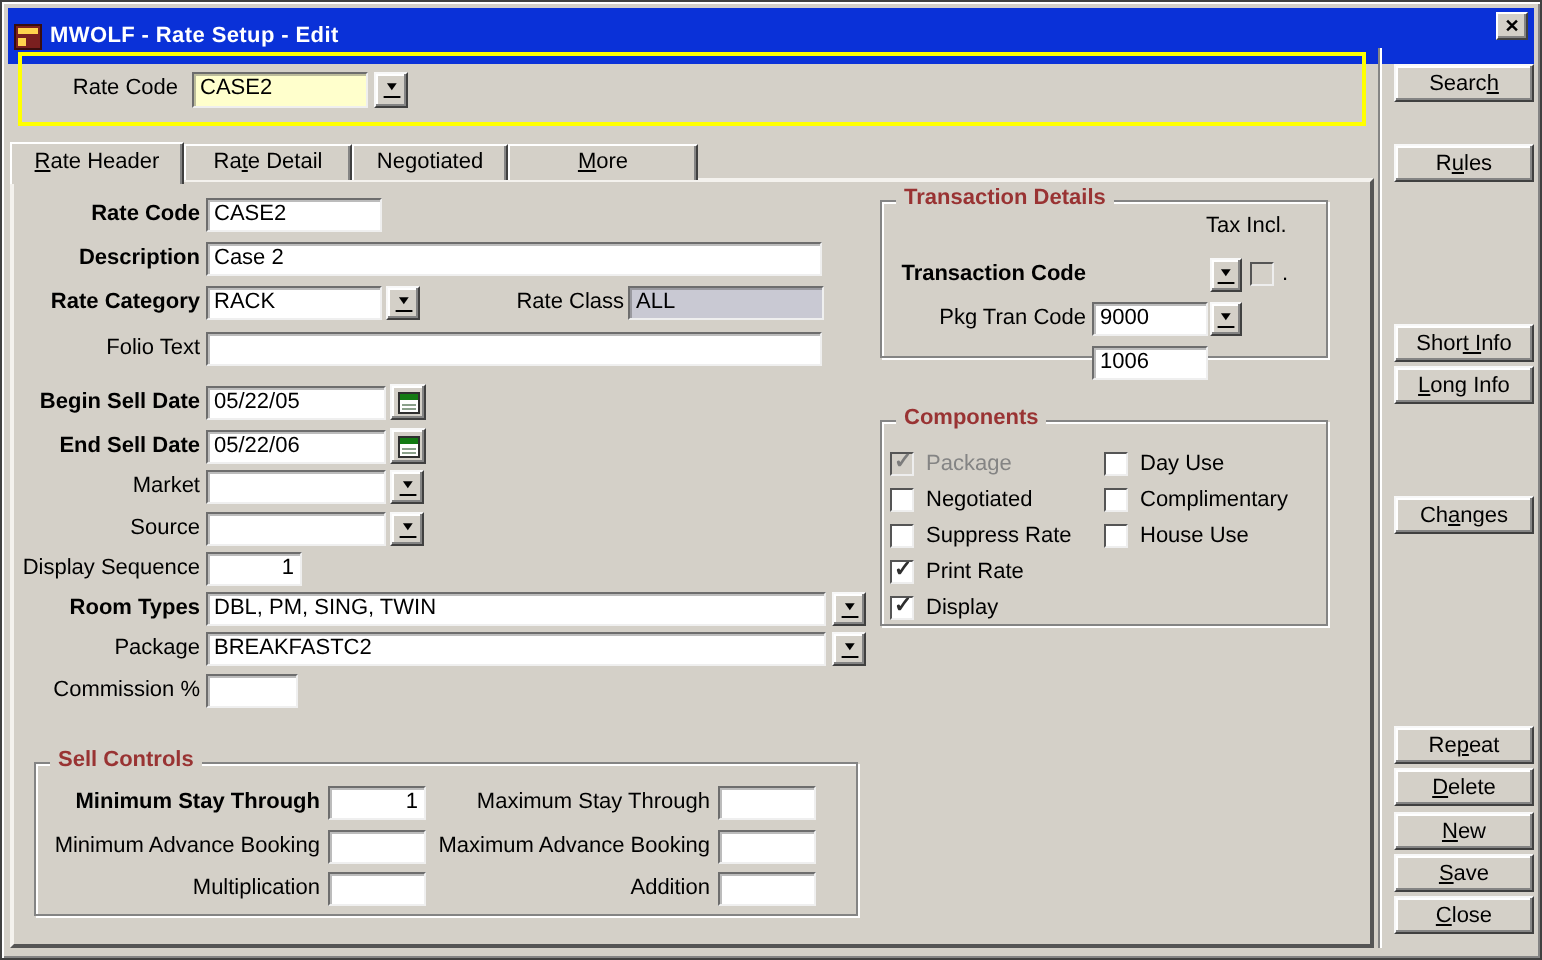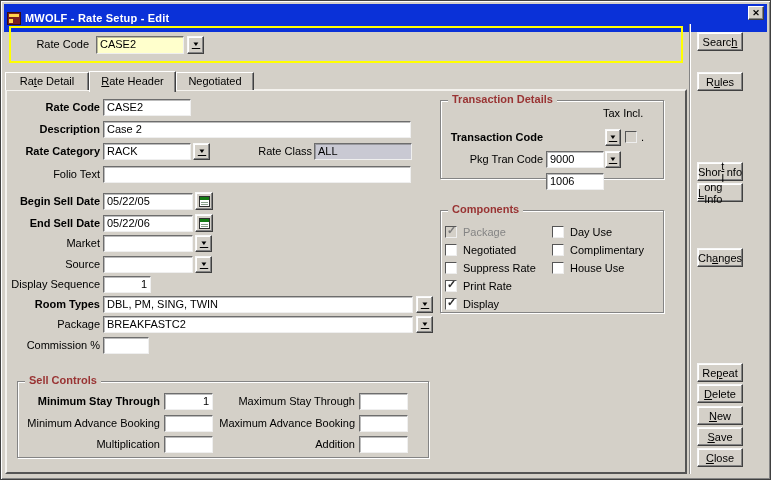--- a/index.html
+++ b/index.html
@@ -43,21 +43,21 @@
   .b { font-weight:bold; }
   .fieldset { position:absolute; border:1px solid #848484; box-shadow: inset 1px 1px 0 #fff, 1px 1px 0 #fff; }
   .legend { position:absolute; background:#d4d0c8; padding:0 4px; color:#993333; font-weight:bold; line-height:13px; white-space:nowrap; z-index:3; }
   .cb { position:absolute; width:12px; height:12px; background:#fff; border:1px solid; border-color:#555 #eee #eee #555; }
   .cb.on::after { content:"✓"; position:absolute; top:-3px; left:1px; font-size:11px; font-weight:bold; color:#2e2e2e; }
   .cb.dis-box { background:#d4d0c8; }
   .cb.dis-box.on::after { color:#7c7c7c; }
   .cb-label { position:absolute; height:14px; line-height:13px; white-space:nowrap; }
   .cb-label.dis { color:#848484; }
   .free-label { position:absolute; white-space:nowrap; }
-  .panel-btn { left:696px; width:46px; height:19px; position:absolute; font-size:11px; }
+  .panel-btn { left:696px; width:70px; height:19px; position:absolute; font-size:11px; }
   u { text-decoration:underline; text-underline-offset:1px; }
 </style>
 </head>
 <body>
 
 <div id="window">
 
   <div class="titlebar">
     <span class="app-icon"></span>
     <span class="title-text">MWOLF - Rate Setup - Edit</span>
@@ -70,23 +70,24 @@
     <div class="lk-label">Rate Code</div>
     <div class="field ylw" style="left:85px; top:8px; width:88px; height:18px;">CASE2</div>
     <div class="btn3d lov" style="left:176px; top:8px;">
         <span class="lov-glyph">▼</span>
       </div>
   </div>
 
   <div class="vdivider"></div>
 
   <div class="tabs">
+    <div class="tab active" style="width:87px;"><u>R</u>ate Header</div>
     <div class="tab" style="width:84px;">Ra<u>t</u>e Detail</div>
-    <div class="tab active" style="width:87px;"><u>R</u>ate Header</div>
     <div class="tab" style="width:78px;">Negotiated</div>
+    <div class="tab" style="width:95px;"><u>M</u>ore</div>
   </div>
 
   <div class="page">
 
     <div class="lbl b" style="top:8px;">Rate Code</div>
     <div class="field" style="left:96px; top:8px; width:88px;">CASE2</div>
 
     <div class="lbl b" style="top:30px;">Description</div>
     <div class="field" style="left:96px; top:30px; width:308px;">Case 2</div>
 

